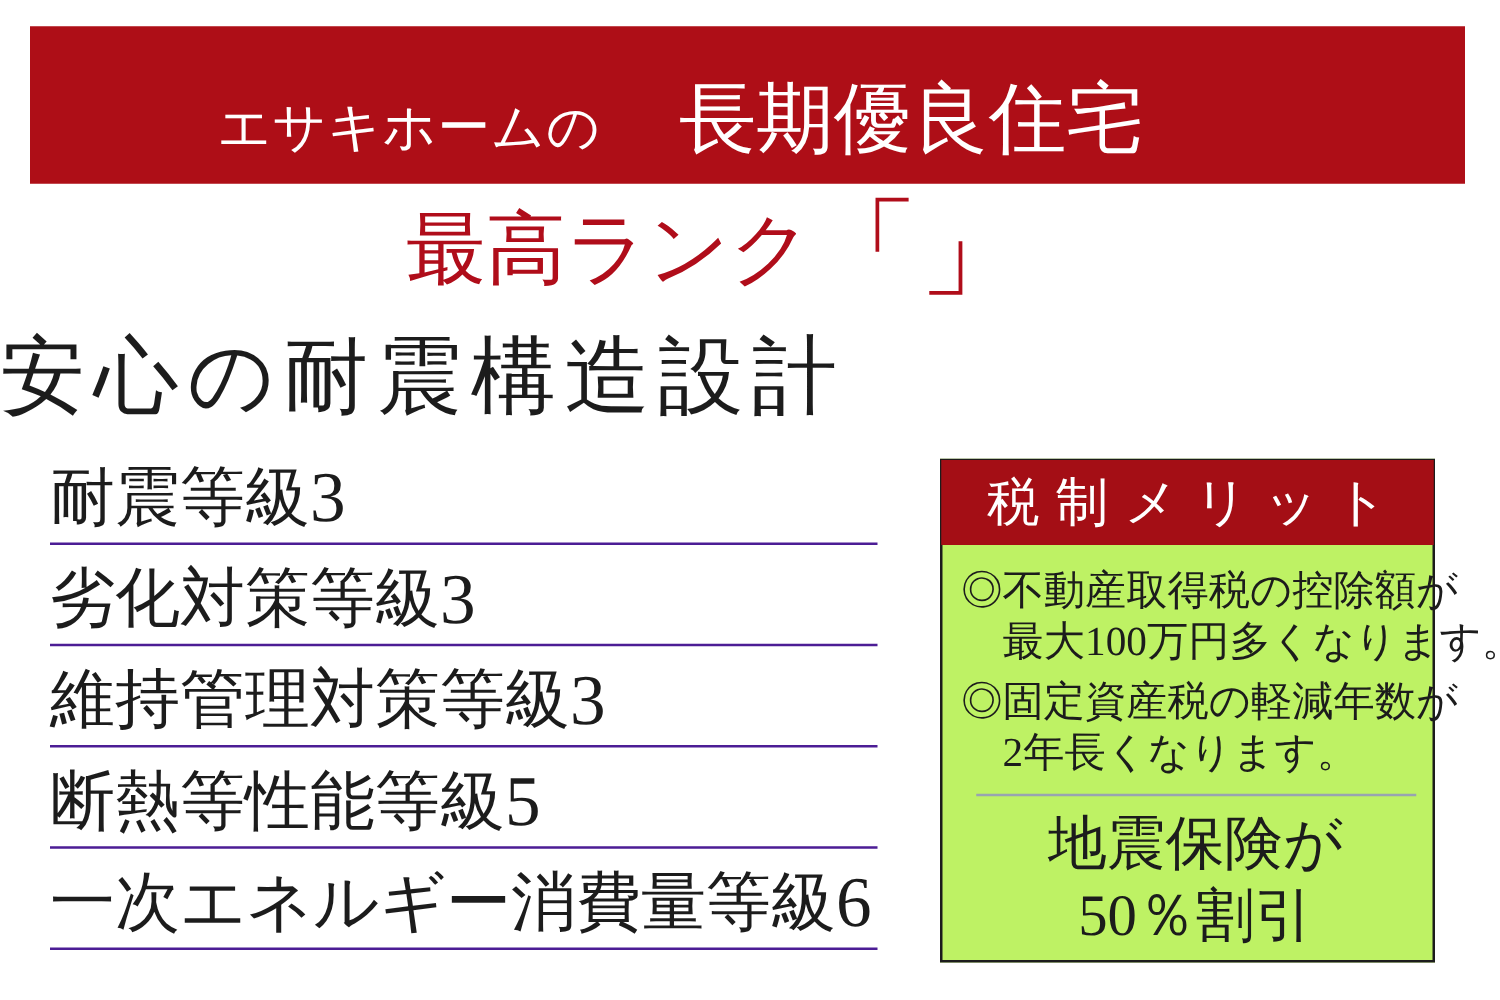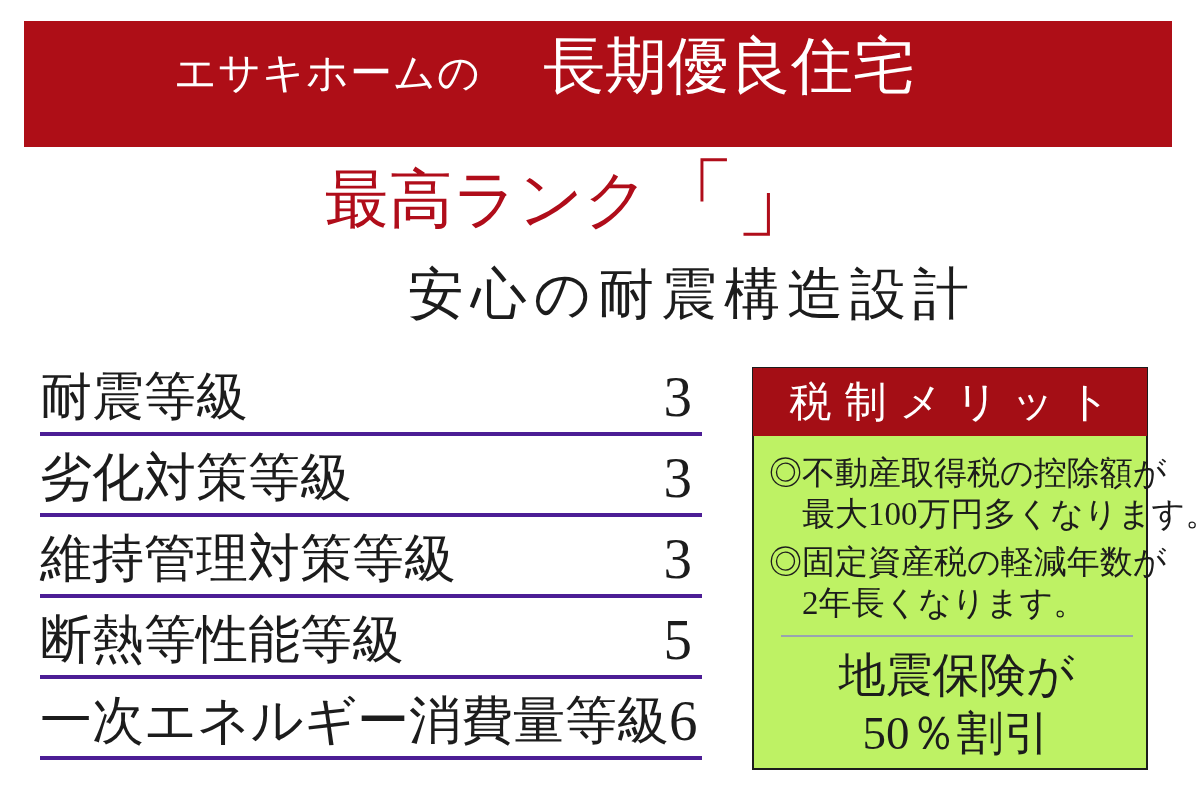--- a/index.html
+++ b/index.html
@@ -15,21 +15,21 @@
   }
 
   
   .banner {
     position: absolute;
     left: 24px; top: 21px;
     width: 1148px; height: 126px;
     background: #ae0e17;
     display: flex;
     align-items: baseline;
-    padding-top: 14px;
+    padding-top: 44px;
   }
   .banner .brand {
     margin-left: 150px;
     font-family: "Liberation Sans", sans-serif;
     font-size: 42px;
     line-height: 1;
     color: #ffffff;
     letter-spacing: 1px;
   }
   .banner .title {
@@ -54,40 +54,39 @@
     white-space: nowrap;
   }
   .headline .hl-prefix { font-size: 64px; line-height: 1.55; }
   .headline .hl-big    { font-size: 86px; line-height: 1.15; }
 
   
   .subtitle {
     position: absolute;
     left: 0; top: 264px;
     width: 976px;
-    text-align: right;
-    font-size: 56px;
+    text-align: left;
+    font-size: 68px;
     line-height: 1.1;
     letter-spacing: 7px;
     color: #1c1c1c;
     white-space: nowrap;
   }
 
   
   .grades {
     position: absolute;
     left: 40px; top: 355px;
     width: 662px;
   }
   .grade-row {
     height: 81px;
     display: flex;
-    justify-content: space-between;
     align-items: flex-end;
-    border-bottom: 4px solid #4c1d95;
+    border-bottom: 2px solid #4c1d95;
     padding-bottom: 9px;
     white-space: nowrap;
   }
   .grade-label { font-size: 52px; line-height: 1; color: #1c1c1c; }
   .grade-value { font-size: 57px; line-height: 0.92; color: #1c1c1c; padding-right: 10px; }
 
   
   .tax-box {
     position: absolute;
     left: 752px; top: 367px;

